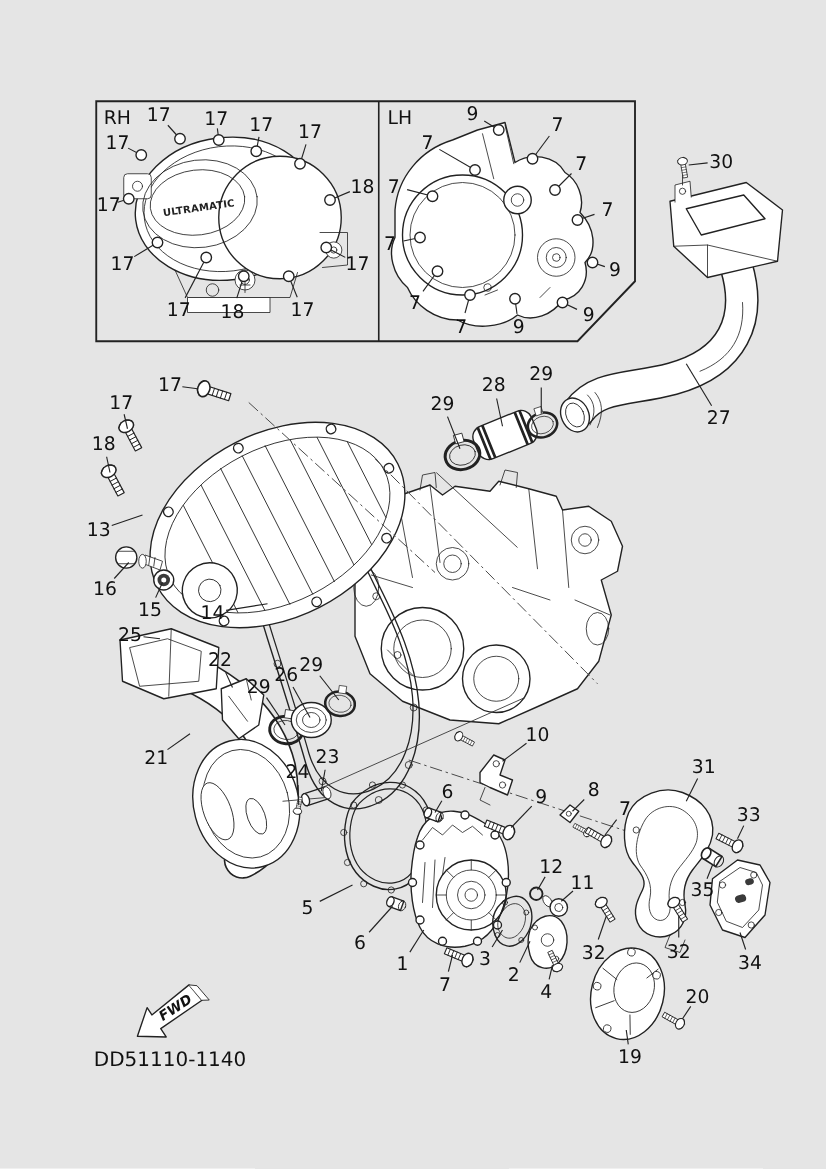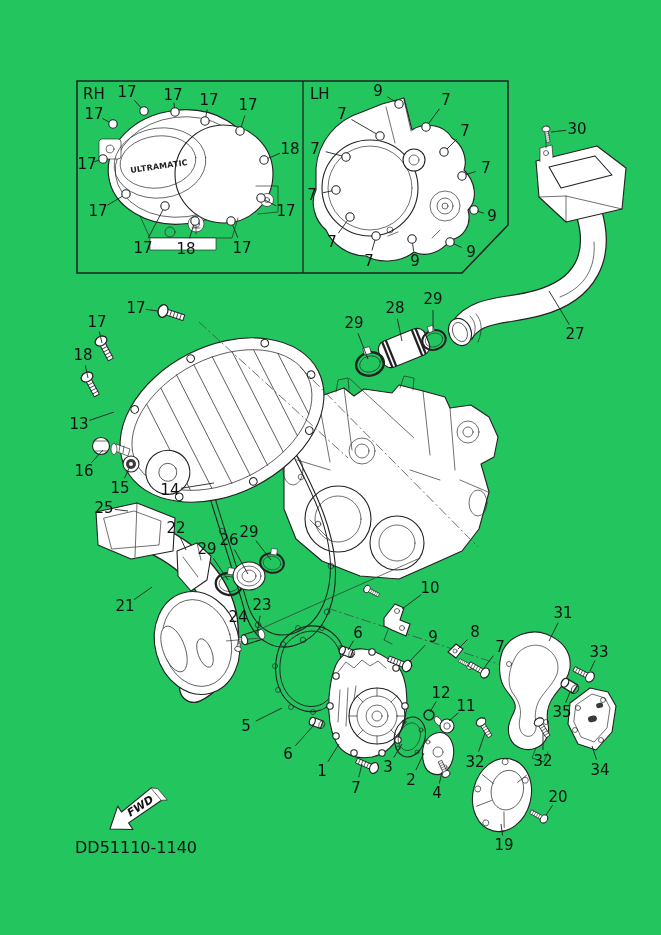--- a/index.html
+++ b/index.html
@@ -1,16 +1,16 @@
 <!DOCTYPE html>
 <html><head>
 <meta charset="utf-8">
 <style>
   html,body{margin:0;padding:0;background:#ffffff;}
-  .page{width:661px;height:935px;position:relative;background:#22c55e;overflow:hidden;
+  .page{width:661px;height:935px;position:relative;background:#e5e5e5;overflow:hidden;
         font-family:"DejaVu Sans","Liberation Sans",sans-serif;}
   svg{display:block}
   .art{fill:none;stroke:#222;stroke-width:1.1;stroke-linejoin:round;stroke-linecap:round}
   .artw{fill:#ffffff;stroke:#222;stroke-width:1.1;stroke-linejoin:round}
   .thin{stroke-width:0.65}
   .th2{stroke-width:0.85}
   .dark{fill:#3a3a3a;stroke:none}
   .dash{fill:none;stroke:#4a4a4a;stroke-width:0.8;stroke-dasharray:10 3 2 3}
   .loc{fill:none;stroke:#333;stroke-width:0.7}
   .tube-o{fill:none;stroke:#222;stroke-width:27;stroke-linecap:round}

